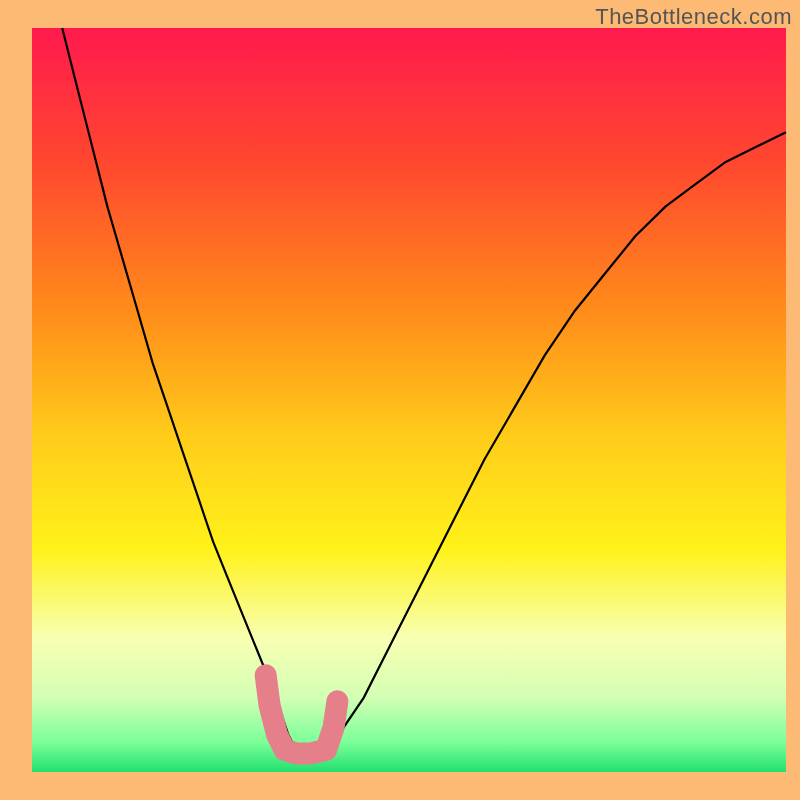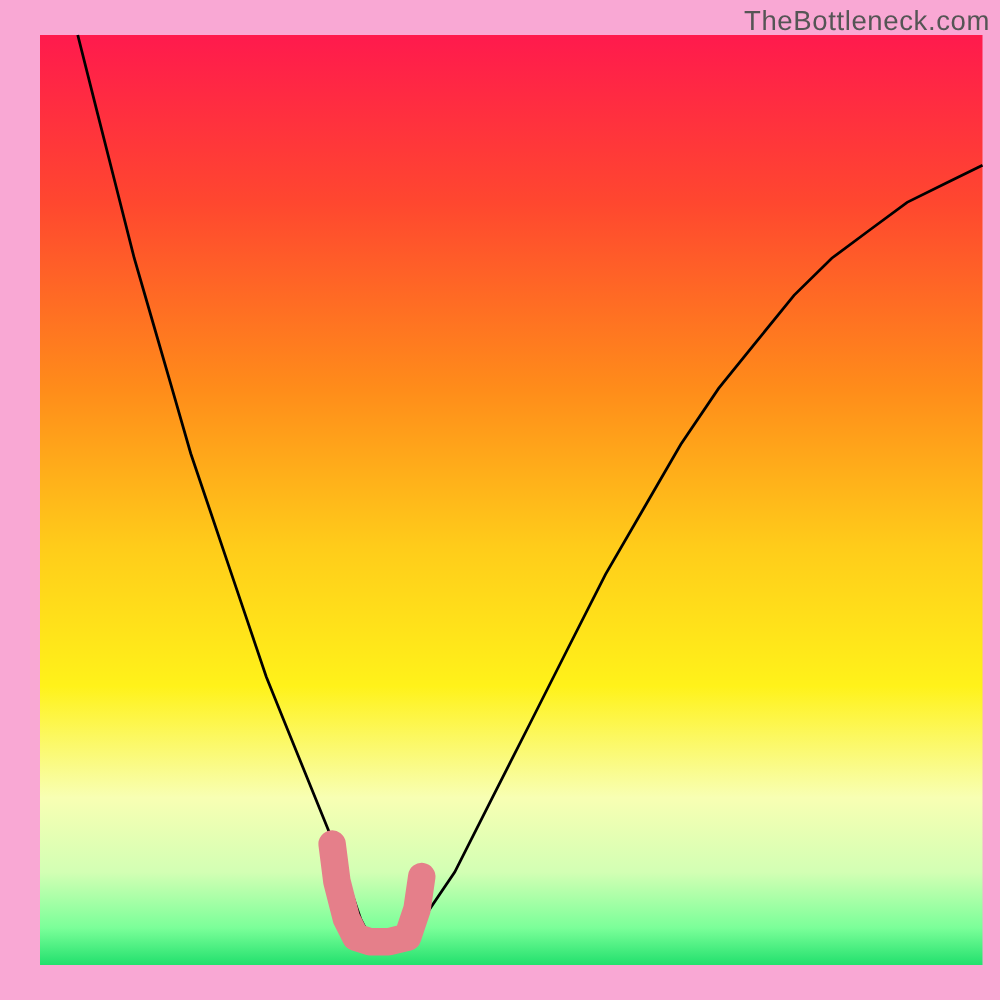--- a/index.html
+++ b/index.html
@@ -9,21 +9,21 @@
     height: 800px;
     background: #000;
     overflow: hidden;
     font-family: Arial, Helvetica, sans-serif;
   }
   .frame {
     position: absolute;
     left: 0; top: 0;
     width: 800px;
     height: 800px;
-    background: #f9a8d4;
+    background: #fdba74;
   }
   .watermark {
     position: absolute;
     top: 4px;
     right: 8px;
     color: #555;
     font-size: 22px;
     font-weight: 500;
     letter-spacing: 0.5px;
     z-index: 5;

